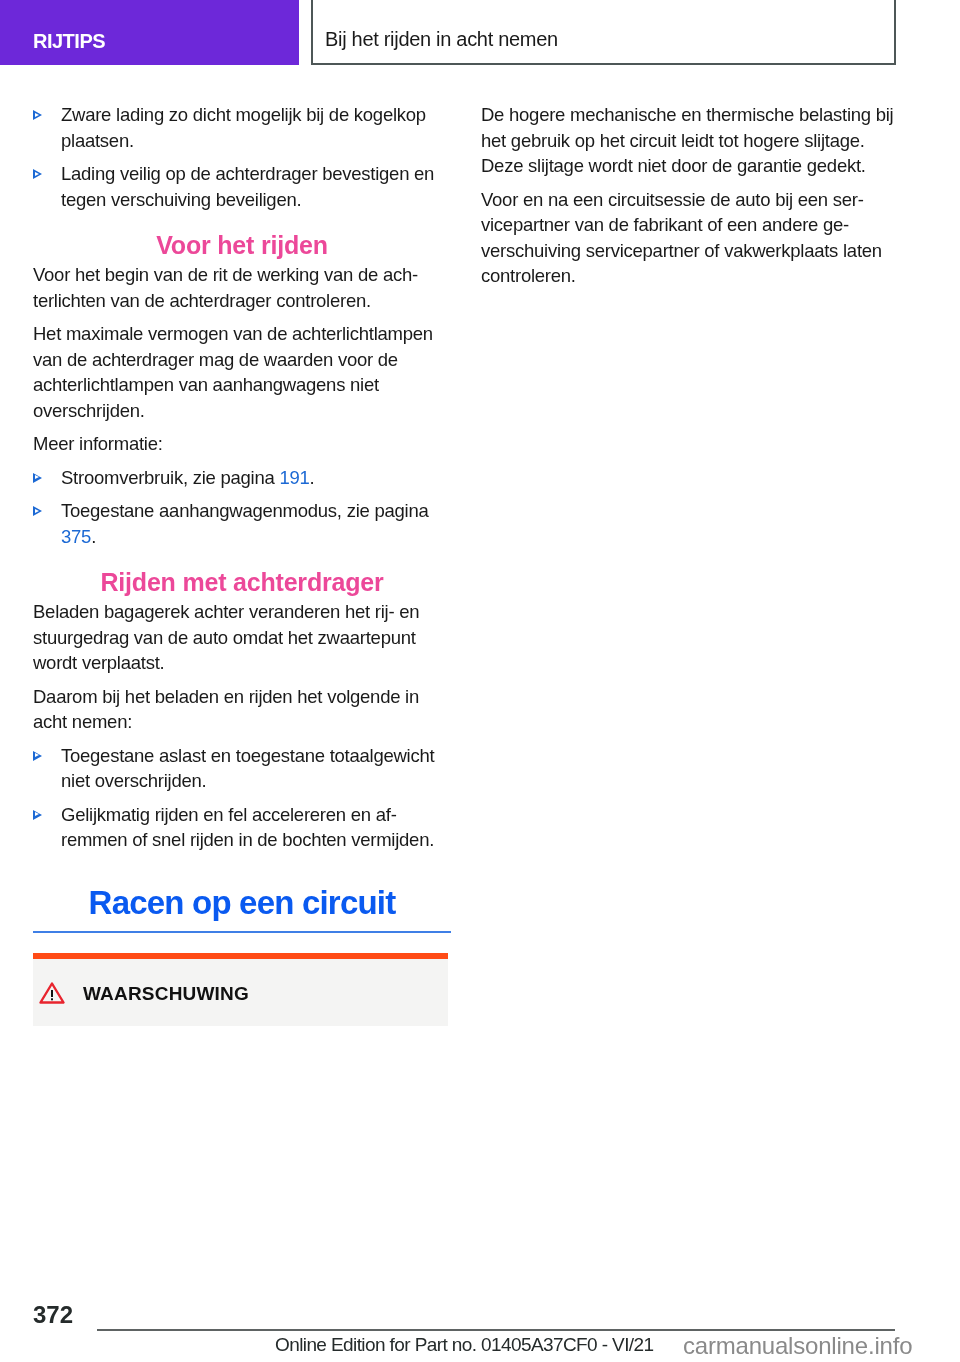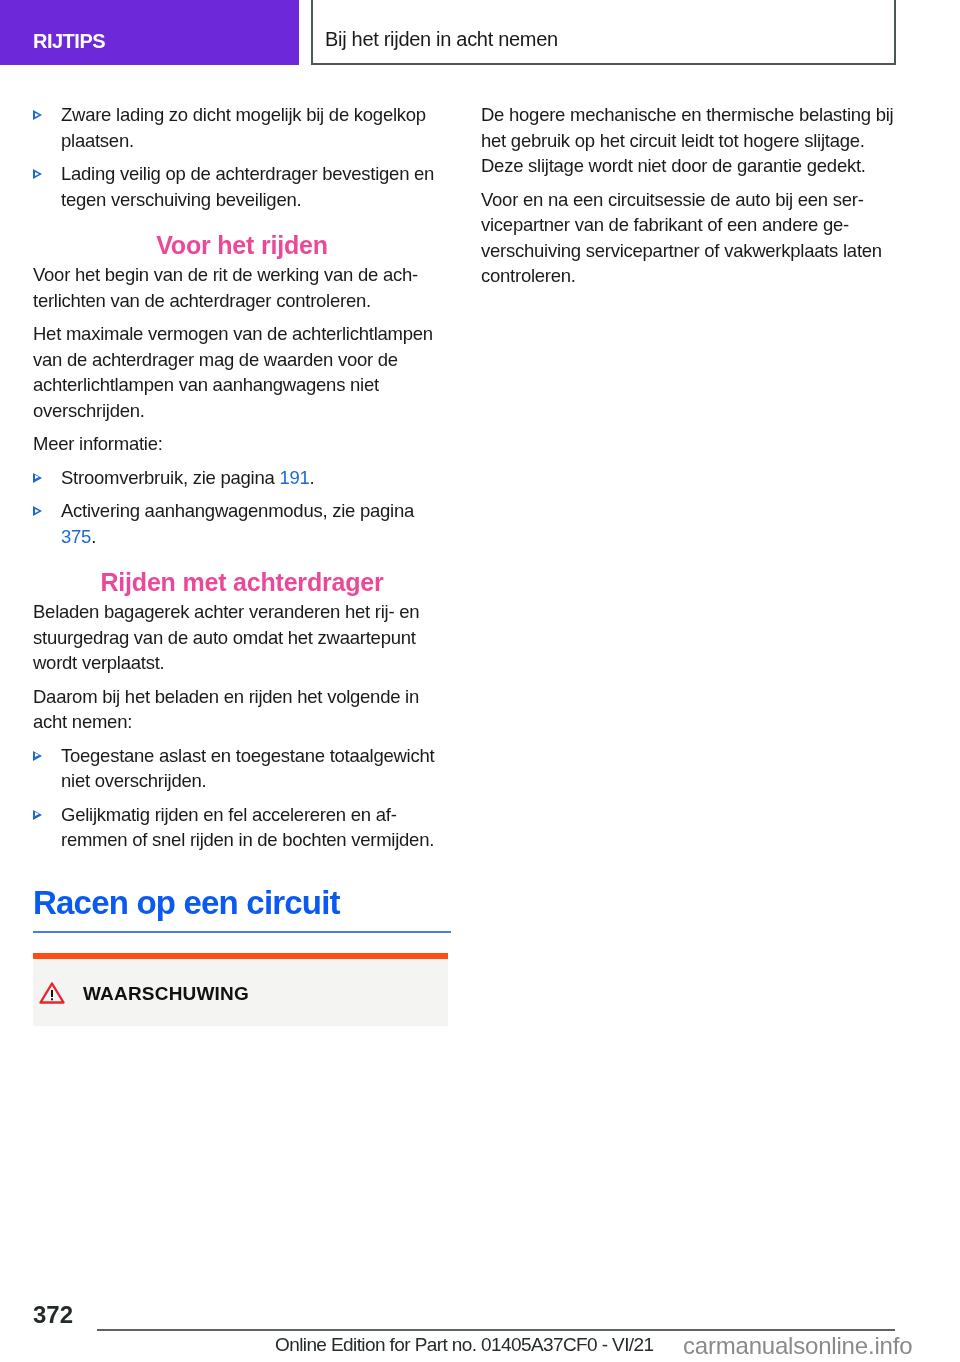--- a/index.html
+++ b/index.html
@@ -15,21 +15,21 @@
   .col.left { left: 33px; }
   .col.right { left: 481px; }
 
   p.para { margin-bottom: 8px; }
   .bullet { position: relative; padding-left: 28px; margin-bottom: 8px; }
   .bullet .tri { position: absolute; left: 0; top: 8px; width: 0; height: 0; border-top: 5px solid transparent; border-bottom: 5px solid transparent; border-left: 9px solid #1c69d4; }
   .bullet .tri::after { content: ""; position: absolute; left: -7px; top: -2.5px; border-top: 2.5px solid transparent; border-bottom: 2.5px solid transparent; border-left: 4.5px solid #fff; }
   .link { color: #1c69d4; }
 
   h2.sub { font-size: 25px; font-weight: bold; color: #ec4899; line-height: 30px; margin-top: 18px; margin-bottom: 2px; letter-spacing: -0.2px; text-align: center; }
-  h1.main { font-size: 33px; font-weight: bold; color: #0a5af0; letter-spacing: -0.8px; line-height: 40px; margin-top: 30px; padding-bottom: 8px; border-bottom: 2px solid #3f7fe6; }
+  h1.main { font-size: 33px; font-weight: bold; color: #0a5af0; letter-spacing: -0.8px; line-height: 40px; margin-top: 30px; padding-bottom: 8px; border-bottom: 2px solid #3f7fe6; text-align: center; }
 
   .warn { margin-top: 20px; width: 415px; background: #f4f4f3; border-top: 6px solid #ff4b16; padding: 22px 6px 18px 6px; }
   .warn-head { display: flex; align-items: center; margin-bottom: 2px; }
   .warn-head svg { width: 26px; height: 22px; margin-right: 18px; }
   .warn-head span { font-size: 19px; font-weight: bold; color: #111; letter-spacing: 0.2px; }
   .warn p { font-size: 18.5px; line-height: 25.5px; }
 
   .pg { position: absolute; left: 33px; top: 1301px; font-size: 24px; font-weight: bold; color: #252b2b; }
   .rule { position: absolute; left: 97px; top: 1329px; width: 798px; height: 2px; background: #5e6363; }
   .edition { position: absolute; left: 275px; top: 1334px; font-size: 19px; color: #252b2b; letter-spacing: -0.6px; }
@@ -58,21 +58,21 @@
   <h2 class="sub">Voor het rijden</h2>
   <p class="para">Voor het begin van de rit de werking van de ach­terlichten van de achterdrager controleren.</p>
   <p class="para">Het maximale vermogen van de achterlichtlam­pen van de achterdrager mag de waarden voor de achterlichtlampen van aanhangwagens niet overschrijden.</p>
   <p class="para">Meer informatie:</p>
   <div class="bullet">
     <span class="tri"></span>
     <span>Stroomverbruik, zie pagina </span><a class="link">191</a><span>.</span>
   </div>
   <div class="bullet">
     <span class="tri"></span>
-    <span>Activering aanhangwagenmodus, zie pa­gina </span><a class="link">375</a><span>.</span>
+    <span>Toegestane aanhangwagenmodus, zie pa­gina </span><a class="link">375</a><span>.</span>
   </div>
 
   <h2 class="sub">Rijden met achterdrager</h2>
   <p class="para">Beladen bagagerek achter veranderen het rij- en stuurgedrag van de auto omdat het zwaartepunt wordt verplaatst.</p>
   <p class="para">Daarom bij het beladen en rijden het volgende in acht nemen:</p>
   <div class="bullet">
     <span class="tri"></span>
     <span>Toegestane aslast en toegestane totaalge­wicht niet overschrijden.</span>
   </div>
   <div class="bullet">

